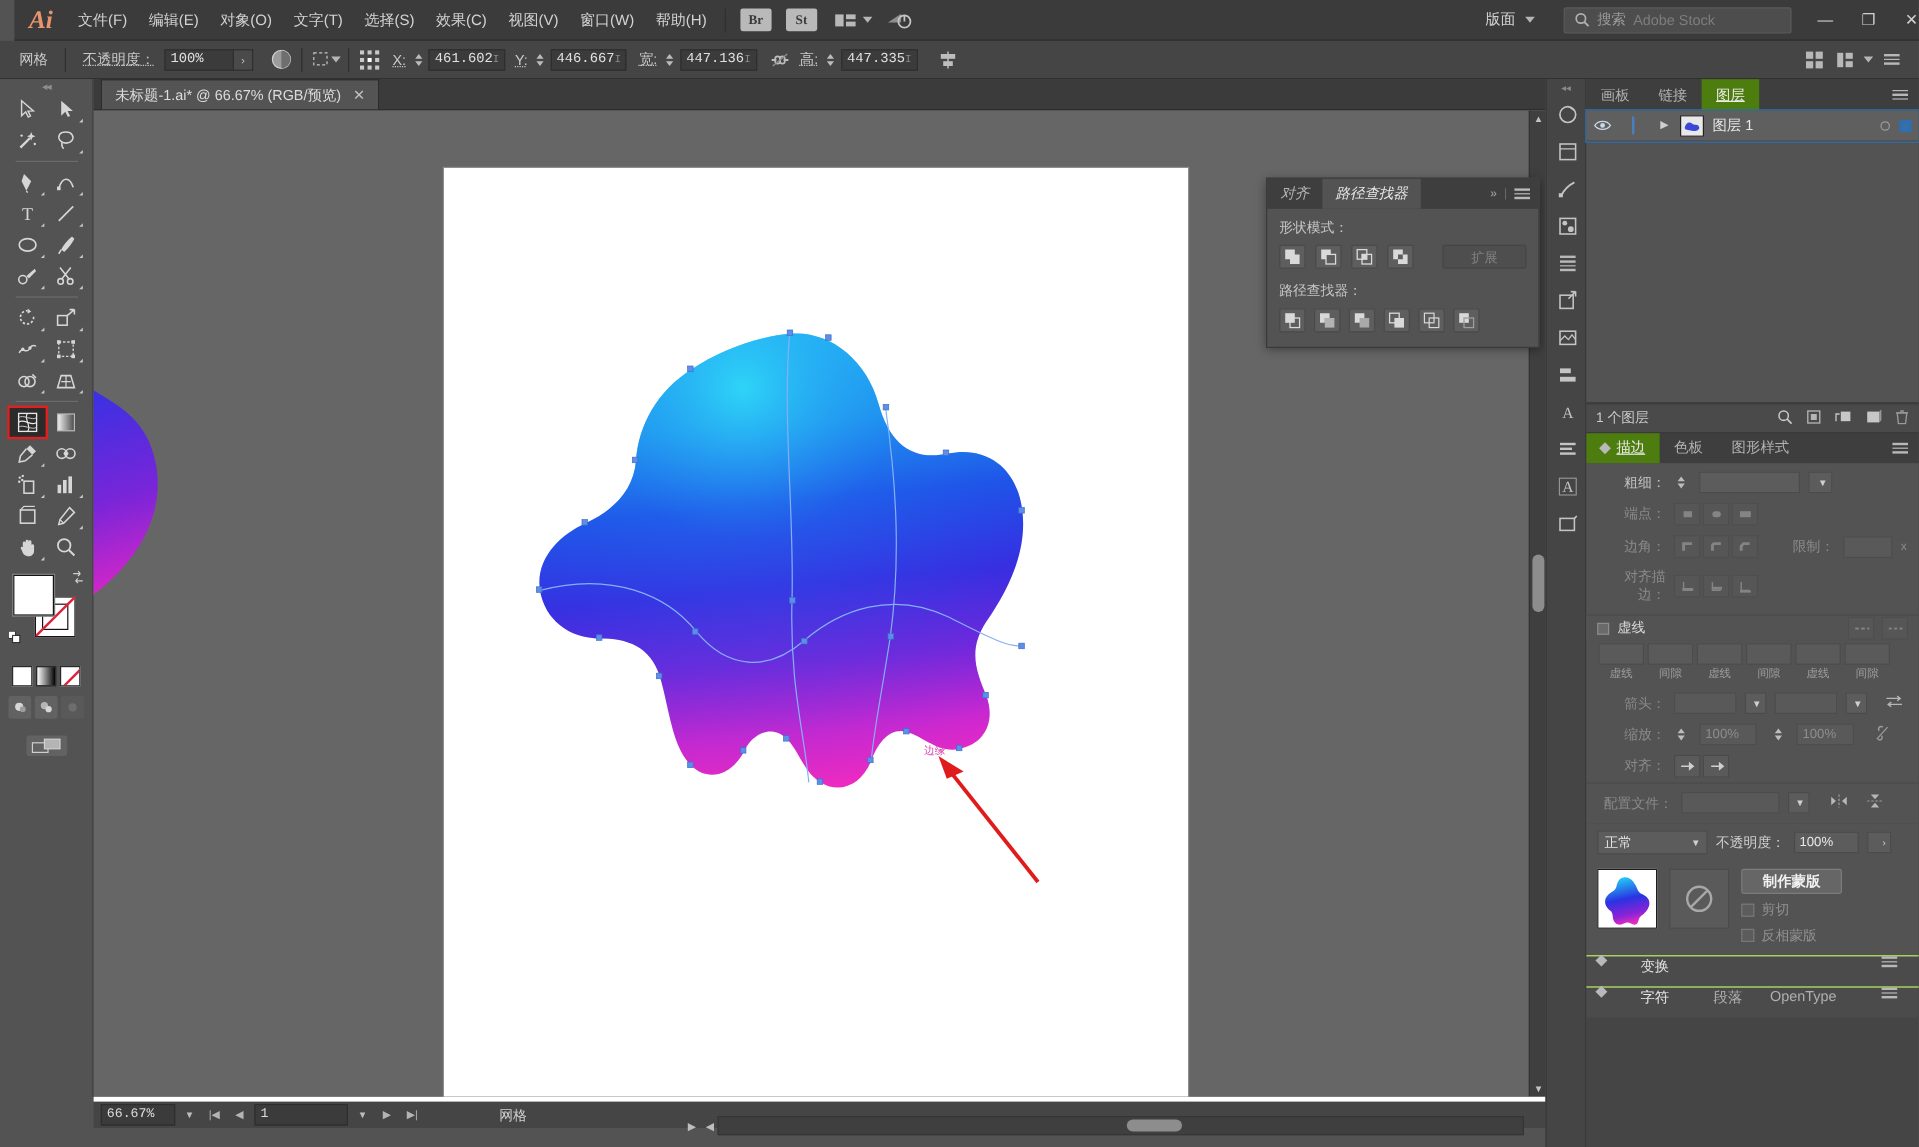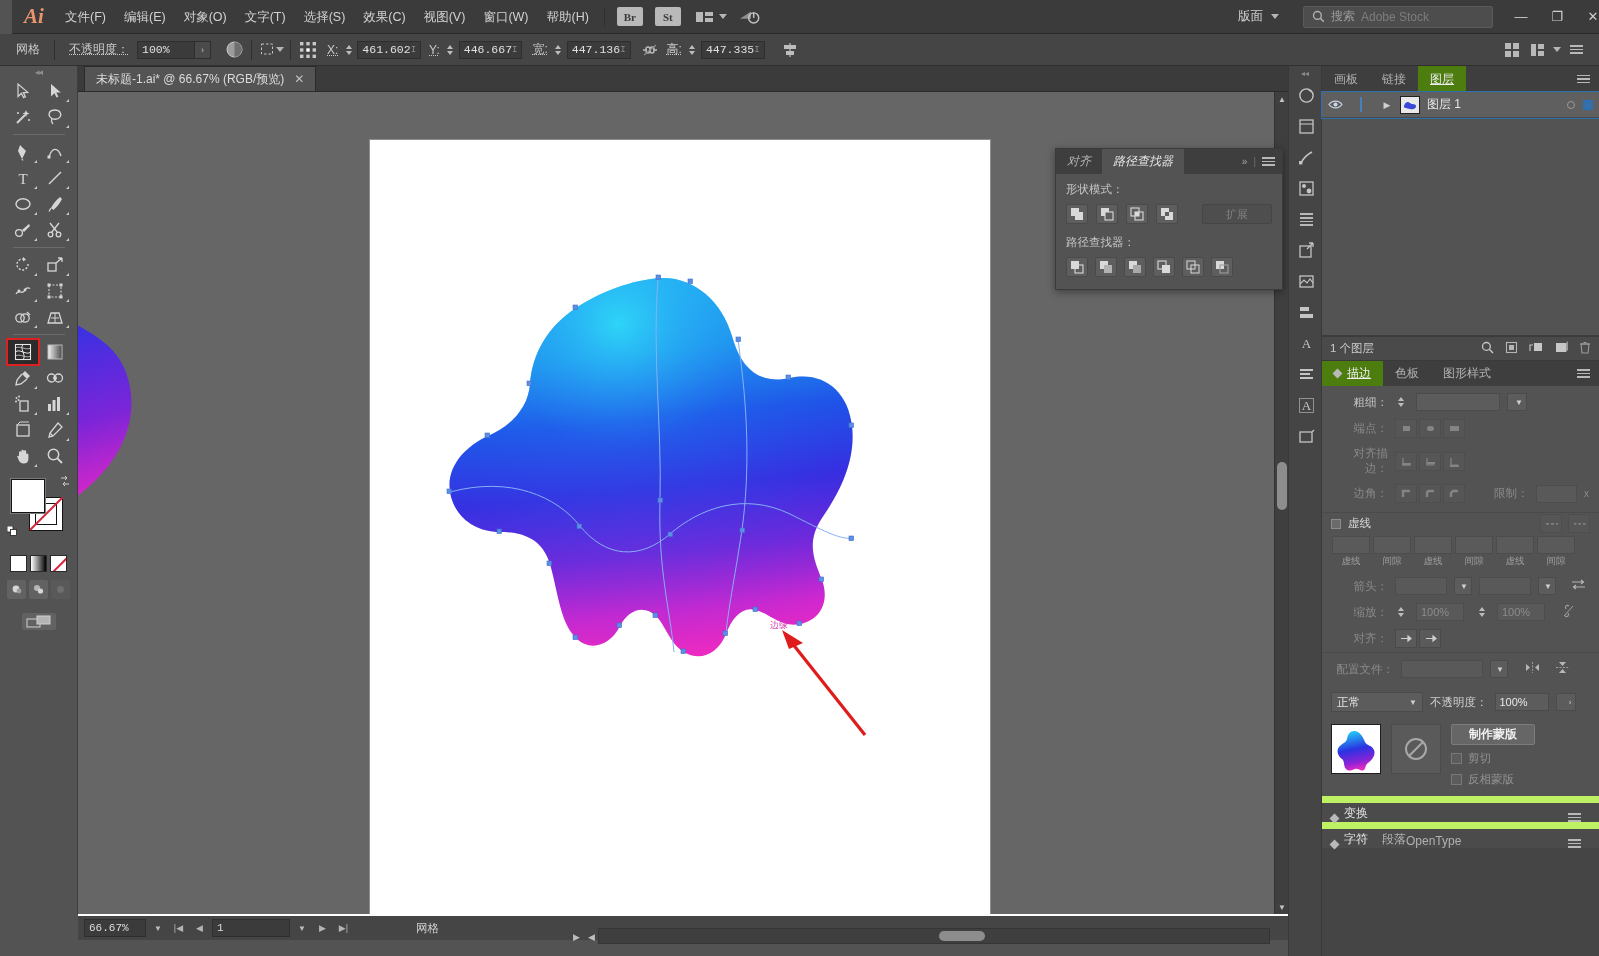--- a/index.html
+++ b/index.html
@@ -135,21 +135,21 @@
 
   
   .vscroll{position:absolute;right:0;top:0;width:14px;height:822px;background:#3f3f3f;border-left:1px solid #333;}
   .vthumb{position:absolute;left:2px;top:370px;width:10px;height:48px;background:#8d8d8d;border-radius:5px;}
   .vup,.vdn{position:absolute;left:0;width:14px;height:14px;display:flex;align-items:center;justify-content:center;color:#c3c3c3;font-size:8px;}
   .vup{top:0;} .vdn{bottom:0;}
 
   
   .statusbar{
     position:absolute; left:78px; top:914px; width:1210px; height:26px; background:#454545;
-    border-top:2px solid #ffffff; display:flex; align-items:center; padding:0 6px; gap:4px;
+    border-top:4px solid #ffffff; display:flex; align-items:center; padding:0 6px; gap:4px;
   }
   .zoom-box{height:18px;min-width:62px;background:#3b3b3b;border:1px solid #2e2e2e;color:#ddd;font-size:11px;
     display:flex;align-items:center;padding:0 4px;font-family:"Liberation Mono","DejaVu Sans Mono",monospace;}
   .dd-arrow{width:16px;height:18px;display:flex;align-items:center;justify-content:center;color:#bdbdbd;font-size:8px;}
   .nav-btn{width:17px;height:18px;display:flex;align-items:center;justify-content:center;color:#b4b4b4;font-size:9px;}
   .page-box{height:18px;width:78px;background:#3b3b3b;border:1px solid #2e2e2e;color:#ddd;font-size:11px;
     display:flex;align-items:center;padding:0 4px;font-family:"Liberation Mono","DejaVu Sans Mono",monospace;}
   .status-tool{font-size:11.5px;color:#cfcfcf;margin-left:60px;}
   .hscroll{position:absolute;left:520px;right:18px;top:12px;height:16px;background:#3f3f3f;border:1px solid #353535;}
   .hthumb{position:absolute;left:340px;top:2px;width:46px;height:10px;background:#8d8d8d;border-radius:5px;}
@@ -224,21 +224,21 @@
     display:flex;align-items:center;justify-content:space-between;padding:0 5px;}
   .op-inp{width:54px;height:18px;background:#5c5c5c;border:1px solid #4a4a4a;color:#e8e8e8;font-size:11px;
     display:flex;align-items:center;padding:0 4px;}
   .thumb-row{display:flex;align-items:flex-start;padding:6px 9px 9px;gap:10px;}
   .tp-thumb{width:50px;height:50px;background:#fff;border:1px solid #1d1d1d;overflow:hidden;position:relative;}
   .tp-mask{width:50px;height:50px;background:#5a5a5a;border:1px solid #4b4b4b;display:flex;align-items:center;justify-content:center;}
   .mk-btn{width:84px;height:21px;background:#666;border:1px solid #7c7c7c;border-radius:2px;color:#f0f0f0;
     font-size:12px;font-weight:bold;display:flex;align-items:center;justify-content:center;}
   .ck-row{display:flex;align-items:center;gap:6px;margin-top:6px;font-size:11.5px;color:#919191;}
   .ck{width:11px;height:11px;background:#5c5c5c;border:1px solid #787878;}
-  .collapsed-bar{display:flex;align-items:flex-end;height:26px;background:#4b4b4b;border-top:7px solid #bef264;padding:0 9px;}
+  .collapsed-bar{display:flex;align-items:flex-start;height:26px;background:#4b4b4b;border-top:1px solid #bef264;padding:0 9px;gap:23px;}
   .diam{width:7px;height:7px;background:#b9b9b9;transform:rotate(45deg);margin-right:6px;}
   .hamb{display:flex;flex-direction:column;gap:2px;}
   .hamb i{display:block;width:13px;height:1.6px;background:#b8b8b8;}
 </style>
 </head>
 <body>
 
 <div class="app">
 
   <div class="titlebar">
@@ -1135,20 +1135,45 @@
               </svg>
           </span>
           <span class="segbtn dim">
             <svg width="13" height="11" viewBox="0 0 13 11">
                 <rect x="2" y="3" width="9" height="5" fill="#b6b6b6"></rect>
               </svg>
           </span>
         </span>
       </div>
       <div class="row">
+        <span class="lab dim">边角：</span>
+        <span class="seggrp">
+          <span class="segbtn dim">
+            <svg width="13" height="11" viewBox="0 0 13 11">
+                <path d="M3 9 L3 3 L10 3" stroke="#b6b6b6" stroke-width="2.4" fill="none"></path>
+              </svg>
+          </span>
+          <span class="segbtn dim">
+            <svg width="13" height="11" viewBox="0 0 13 11">
+                <path d="M3 9 L3 5 Q3 3 5 3 L10 3" stroke="#b6b6b6" stroke-width="2.4" fill="none"></path>
+              </svg>
+          </span>
+          <span class="segbtn dim">
+            <svg width="13" height="11" viewBox="0 0 13 11">
+                <path d="M3 9 L3 5 L5 3 L10 3" stroke="#b6b6b6" stroke-width="2.4" fill="none"></path>
+              </svg>
+          </span>
+        </span>
+        <span class="lab dim" style="width:auto;margin-left:22px">限制：</span>
+        <span class="inp dis" style="width:56px">
+          <span></span>
+        </span>
+        <span style="font-size:10px;color:#8b8b8b">x</span>
+      </div>
+      <div class="row">
         <span class="lab dim">对齐描边：</span>
         <span class="seggrp">
           <span class="segbtn dim">
             <svg width="13" height="11" viewBox="0 0 13 11">
                 <path d="M3 2 L3 9 L10 9" stroke="#b6b6b6" stroke-width="1.2" fill="none"></path>
                 <rect x="2" y="7" width="9" height="2.4" fill="#b6b6b6"></rect>
               </svg>
           </span>
           <span class="segbtn dim">
             <svg width="13" height="11" viewBox="0 0 13 11">
@@ -1156,45 +1181,20 @@
                 <rect x="3" y="6" width="8" height="2.4" fill="#b6b6b6"></rect>
               </svg>
           </span>
           <span class="segbtn dim">
             <svg width="13" height="11" viewBox="0 0 13 11">
                 <path d="M3 2 L3 9 L10 9" stroke="#b6b6b6" stroke-width="1.2" fill="none"></path>
                 <rect x="2" y="9" width="9" height="2" fill="#b6b6b6"></rect>
               </svg>
           </span>
         </span>
-      </div>
-      <div class="row">
-        <span class="lab dim">边角：</span>
-        <span class="seggrp">
-          <span class="segbtn dim">
-            <svg width="13" height="11" viewBox="0 0 13 11">
-                <path d="M3 9 L3 3 L10 3" stroke="#b6b6b6" stroke-width="2.4" fill="none"></path>
-              </svg>
-          </span>
-          <span class="segbtn dim">
-            <svg width="13" height="11" viewBox="0 0 13 11">
-                <path d="M3 9 L3 5 Q3 3 5 3 L10 3" stroke="#b6b6b6" stroke-width="2.4" fill="none"></path>
-              </svg>
-          </span>
-          <span class="segbtn dim">
-            <svg width="13" height="11" viewBox="0 0 13 11">
-                <path d="M3 9 L3 5 L5 3 L10 3" stroke="#b6b6b6" stroke-width="2.4" fill="none"></path>
-              </svg>
-          </span>
-        </span>
-        <span class="lab dim" style="width:auto;margin-left:22px">限制：</span>
-        <span class="inp dis" style="width:56px">
-          <span></span>
-        </span>
-        <span style="font-size:10px;color:#8b8b8b">x</span>
       </div>
 
       <div class="sect-head" style="margin-top:5px;border-top:1px solid #4a4a4a">
         <span class="cb"></span>
         <span style="font-size:11.5px;color:#d9d9d9">虚线</span>
         <span style="margin-left:auto;display:flex;gap:6px">
           <span class="segbtn dim">
             <svg width="13" height="9" viewBox="0 0 13 9">
                 <g fill="#b6b6b6">
                   <rect x="1" y="4" width="3" height="1.6"></rect>

